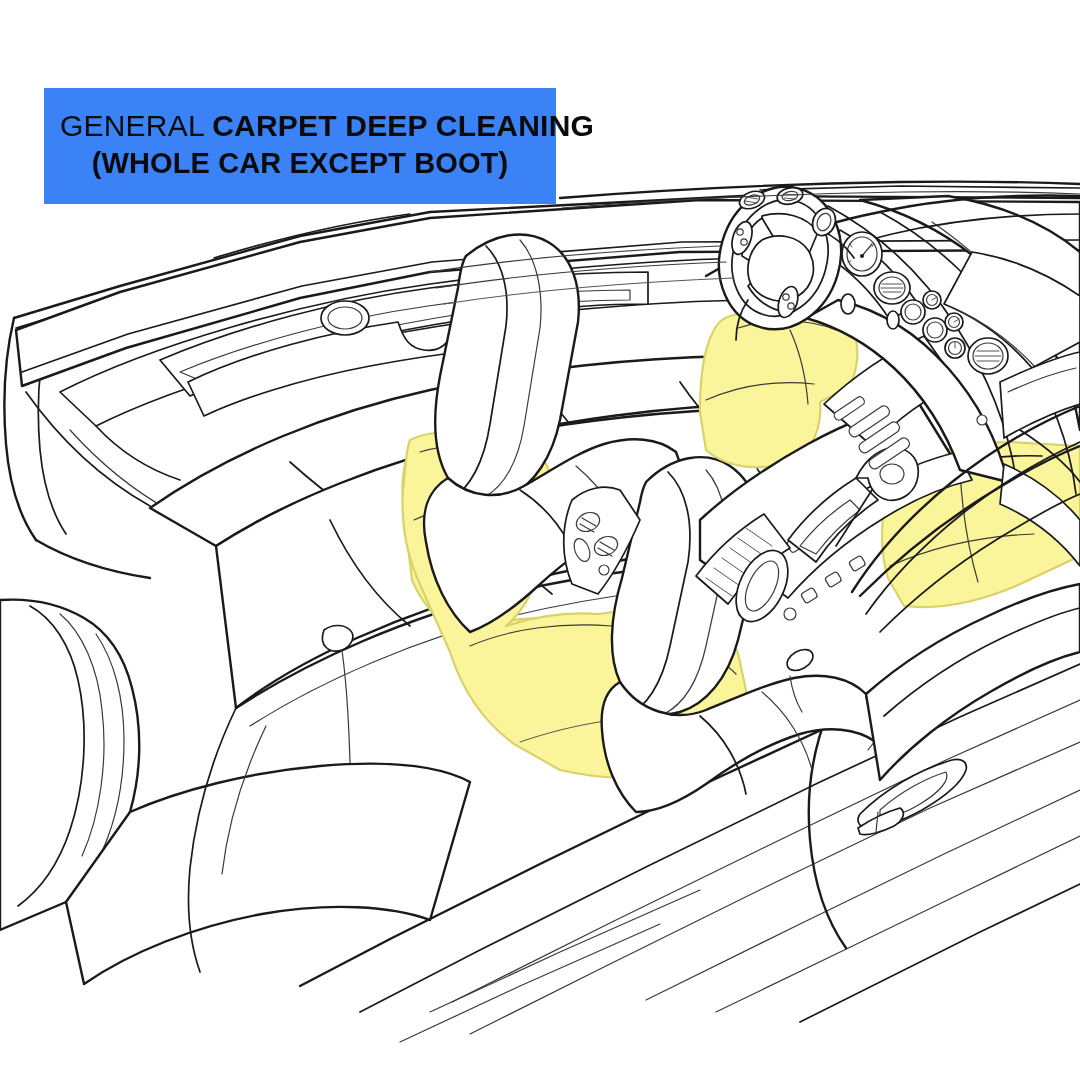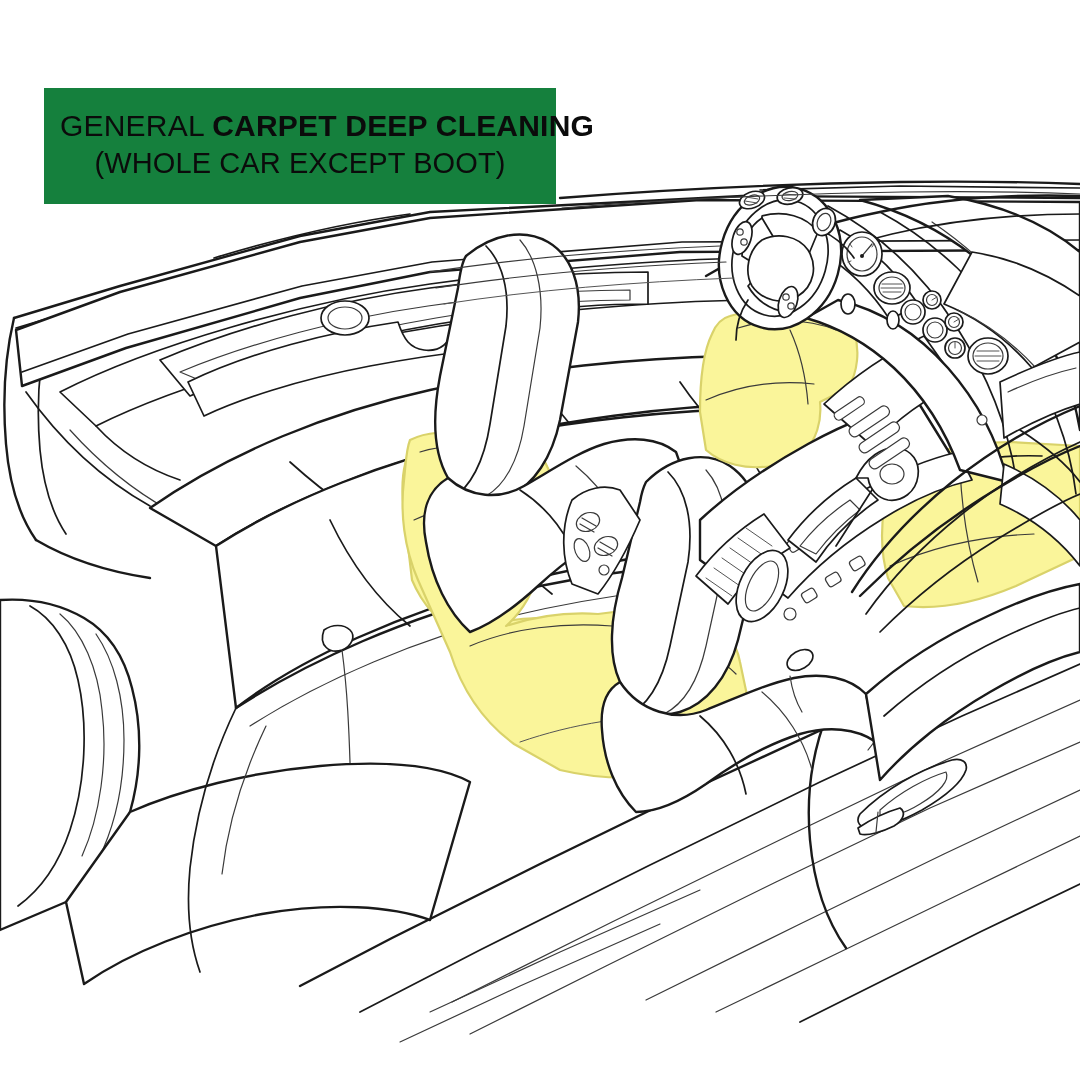--- a/index.html
+++ b/index.html
@@ -12,40 +12,40 @@
   #stage { position:relative; width:1080px; height:1080px; background:#ffffff; }
 
   
   #car-illustration { position:absolute; inset:0; width:1080px; height:1080px; }
   #car-illustration svg { display:block; width:1080px; height:1080px; }
 
   
   #title-banner {
     position:absolute; left:44px; top:88px;
     width:512px; height:116px;
-    background:#15803d;
+    background:#3b82f6;
     display:flex; flex-direction:column;
     align-items:center; justify-content:center;
     padding:4px 12px 8px 12px;
     z-index:20;
   }
   #banner-line-1 {
     color:#0b0b0b;
     font-size:30px;
     line-height:1.12;
     letter-spacing:.2px;
     white-space:nowrap;
     align-self:flex-start;
     padding-left:4px;
   }
   #banner-line-1 .light { font-weight:400; }
   #banner-line-1 .strong { font-weight:700; }
   #banner-line-2 {
     color:#0b0b0b;
-    font-weight:400;
+    font-weight:700;
     font-size:29px;
     line-height:1.12;
     letter-spacing:.1px;
     white-space:nowrap;
     margin-top:4px;
   }
 </style>
 </head>
 <body>
 

